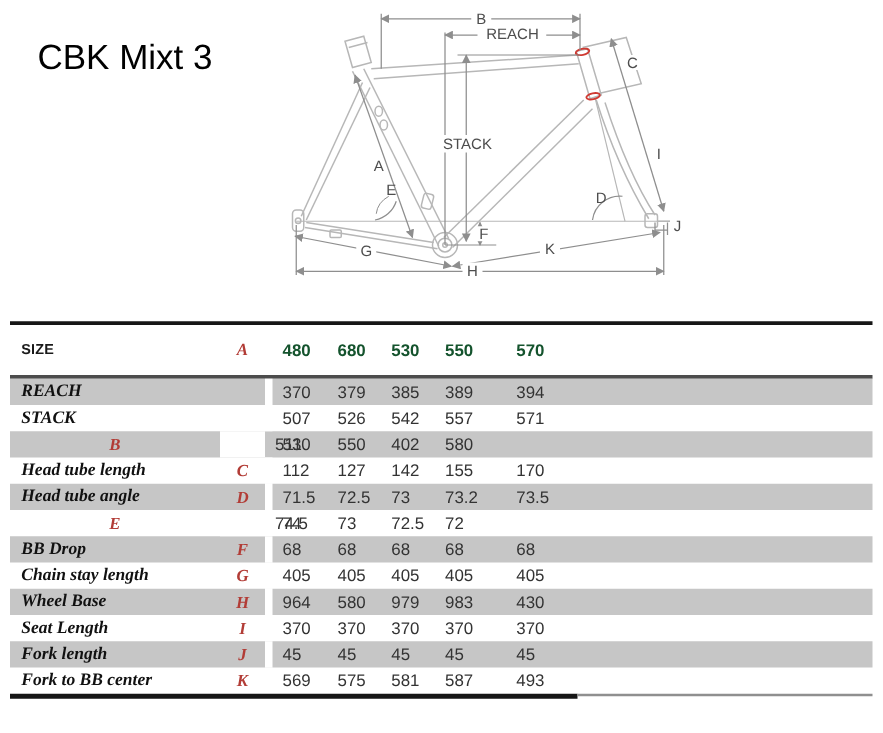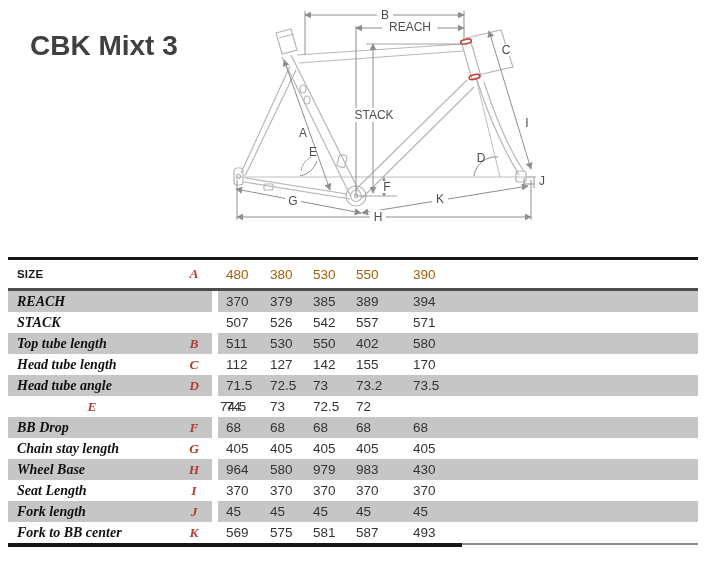--- a/index.html
+++ b/index.html
@@ -3,52 +3,52 @@
 <meta charset="utf-8">
 <style>
   html,body{margin:0;padding:0;}
   body{
     width:706px;height:586px;position:relative;background:#ffffff;overflow:hidden;
     font-family:"Liberation Sans", sans-serif;
   }
   
   .page-title{
     position:absolute;left:30px;top:30px;
-    font-size:28px;font-weight:700;color:#404040;letter-spacing:0px;
+    font-size:28px;font-weight:400;color:#000000;letter-spacing:0px;
   }
   
   .diagram{position:absolute;left:228px;top:0;width:322px;height:244px;}
   .diagram text{font-family:"Liberation Sans", sans-serif;font-size:12px;fill:#4d4d4d;}
   
   .geo-table{position:absolute;left:8px;top:257px;width:690px;}
   .tborder-top{height:3px;background:#161616;}
   .hrule{height:3px;background:#4c4c4c;}
   .trow{
     display:grid;
     grid-template-columns:168px 36px 6px 44px 43px 43px 57px 52px 1fr;
     align-items:center;height:21px;
   }
-  .trow.header{height:28px;background:#ffffff;}
+  .trow.header{height:40px;background:#ffffff;}
   .trow.shaded{background:#c6c6c6;}
   .c-sep{background:#ffffff;height:100%;}
   .c-label{
     padding-left:9px;font-family:"Liberation Serif", serif;
     font-weight:700;font-style:italic;font-size:14px;color:#111111;
     white-space:nowrap;
   }
   .header .c-label{
     font-family:"Liberation Sans", sans-serif;font-style:normal;
     font-size:11.5px;color:#1a1a1a;letter-spacing:0.2px;
   }
   .c-letter{
     text-align:center;font-family:"Liberation Serif", serif;
     font-style:italic;font-weight:700;font-size:13.5px;color:#b23c36;
   }
   .c-val{padding-left:8px;font-size:13.5px;color:#333333;white-space:nowrap;}
-  .header .c-val{font-weight:400;color:#a16207;}
+  .header .c-val{font-weight:700;color:#14532d;}
   .tborder-bottom{position:relative;height:5px;}
   .tborder-bottom .seg-dark{position:absolute;left:0;top:0;width:454px;height:3.5px;background:#161616;}
   .tborder-bottom .seg-light{position:absolute;left:454px;top:0;right:0;height:2px;background:#8f8f8f;}
 </style>
 </head>
 <body>
 
 <div class="page-title">CBK Mixt 3</div>
 
 <svg class="diagram" viewBox="228 0 322 244">
@@ -170,24 +170,24 @@
 </svg>
 
 <div class="geo-table">
   <div class="tborder-top"></div>
 
   <div class="trow header">
     <div class="c-label">SIZE</div>
     <div class="c-letter">A</div>
     <div class="c-sep"></div>
     <div class="c-val">480</div>
-    <div class="c-val">380</div>
+    <div class="c-val">680</div>
     <div class="c-val">530</div>
     <div class="c-val">550</div>
-    <div class="c-val">390</div>
+    <div class="c-val">570</div>
     <div></div>
   </div>
 
   <div class="hrule"></div>
 
   <div class="trow shaded">
     <div class="c-label">REACH</div>
     <div class="c-letter"></div>
     <div class="c-sep"></div>
     <div class="c-val">370</div>
@@ -204,21 +204,20 @@
     <div class="c-sep"></div>
     <div class="c-val">507</div>
     <div class="c-val">526</div>
     <div class="c-val">542</div>
     <div class="c-val">557</div>
     <div class="c-val">571</div>
     <div></div>
   </div>
 
   <div class="trow shaded">
-    <div class="c-label">Top tube length</div>
     <div class="c-letter">B</div>
     <div class="c-sep"></div>
     <div class="c-val">511</div>
     <div class="c-val">530</div>
     <div class="c-val">550</div>
     <div class="c-val">402</div>
     <div class="c-val">580</div>
     <div></div>
   </div>
 

